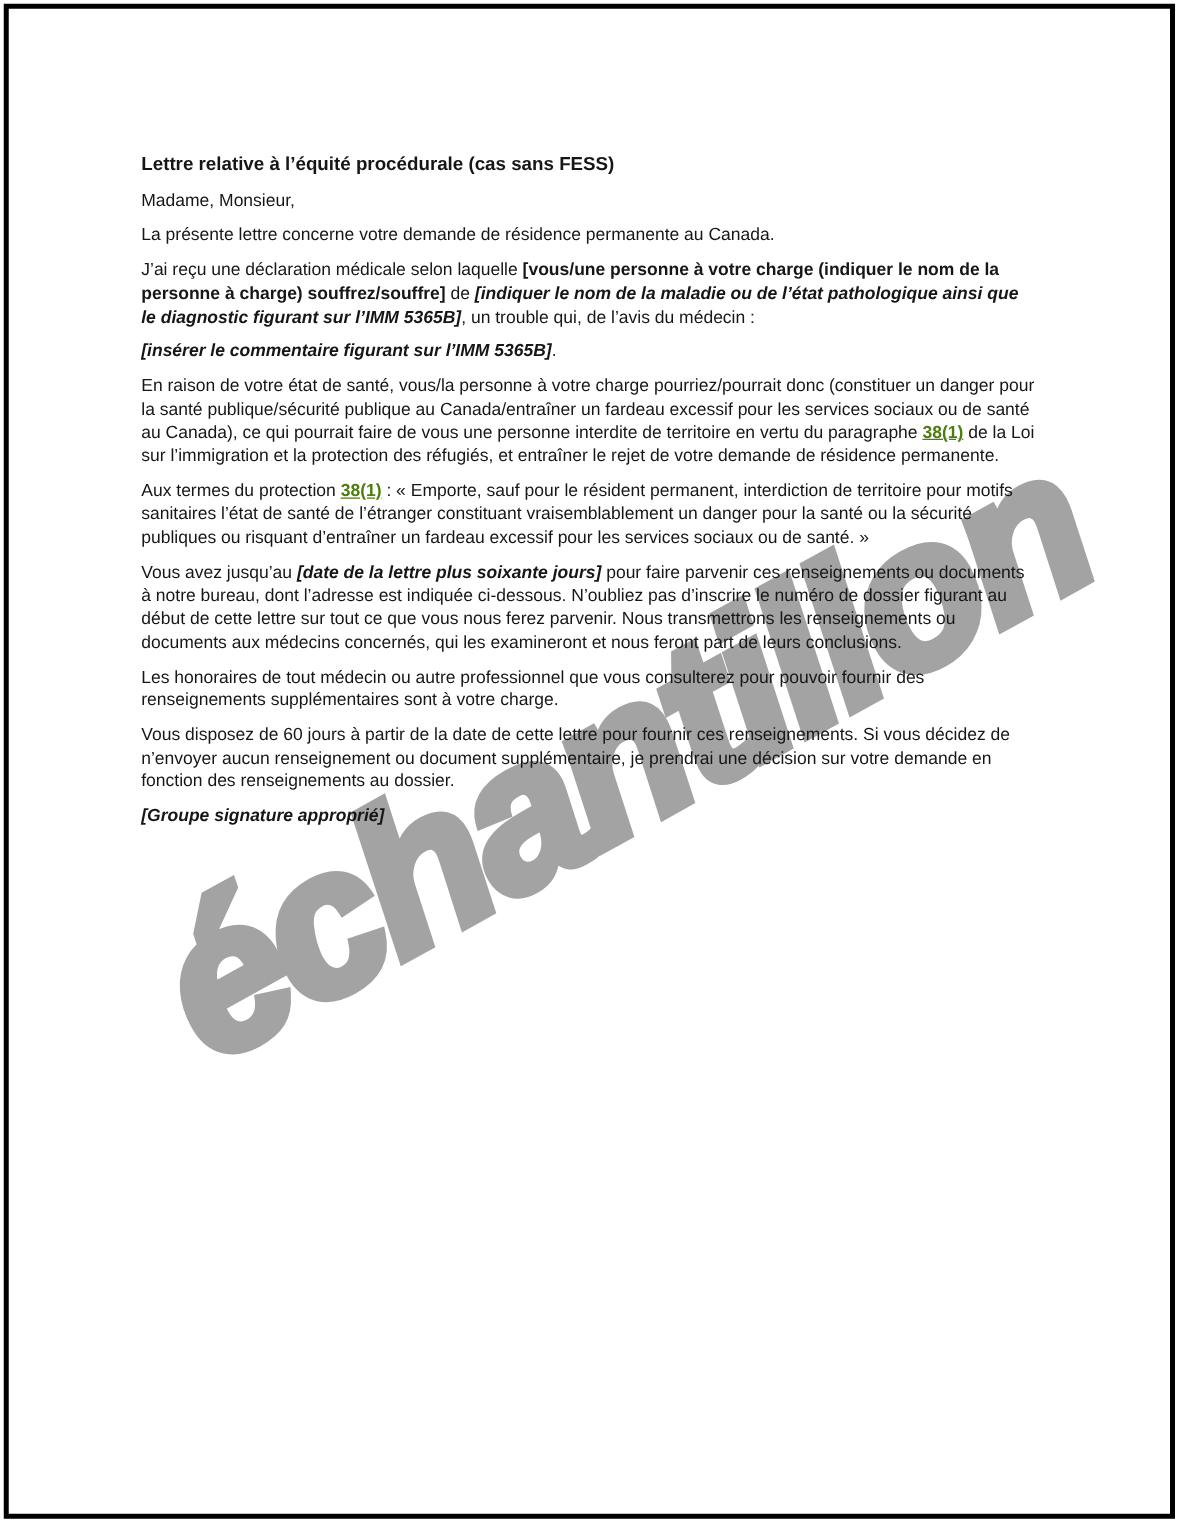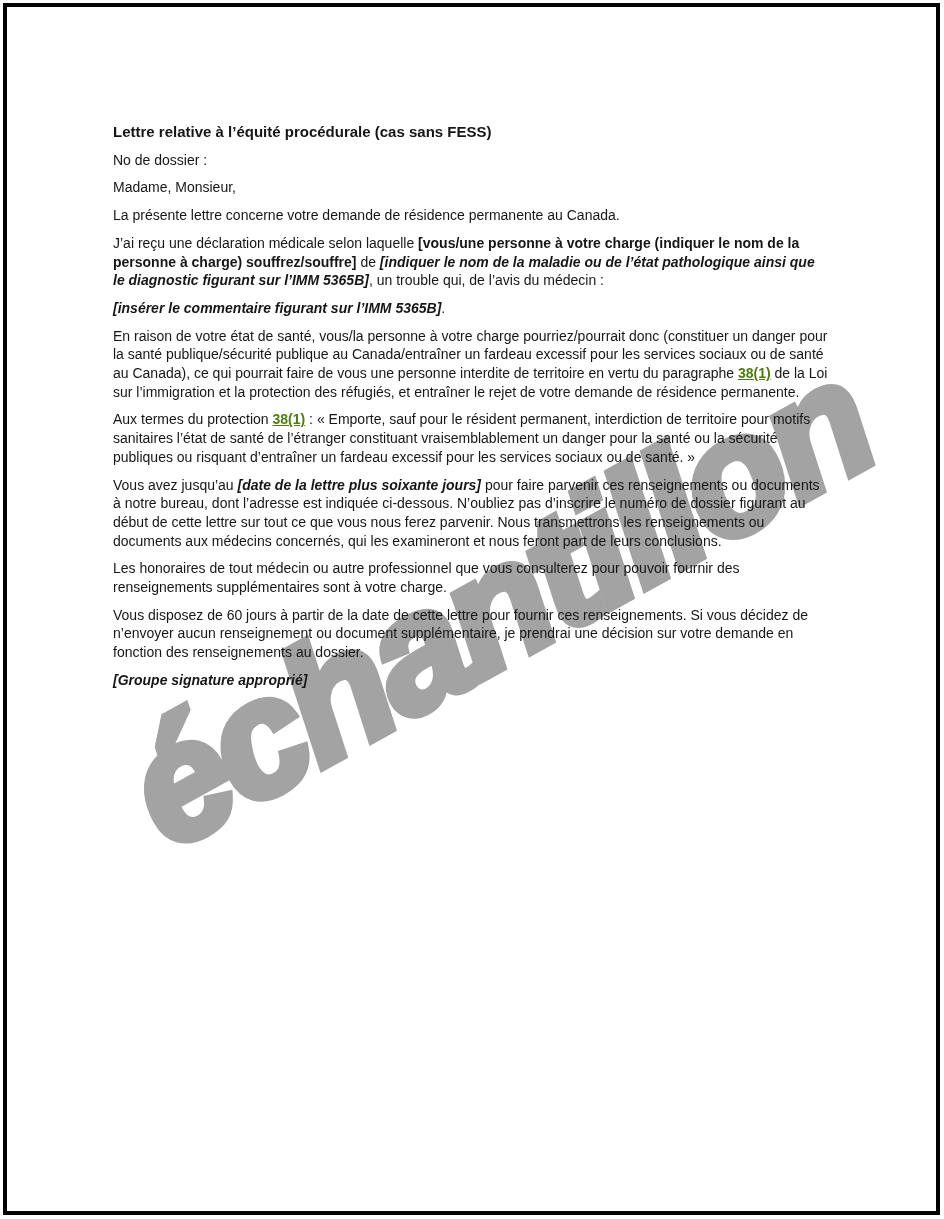--- a/index.html
+++ b/index.html
@@ -59,21 +59,20 @@
   .signature { margin-top: 36px; }
 </style>
 </head>
 <body>
 
 <div class="page">
   <div class="watermark">échantillon</div>
   <div class="content">
     <p class="title">Lettre relative à l’équité procédurale (cas sans FESS)</p>
     <div>
-        <p><span>No de dossier :</span></p>
         <p><span>Madame, Monsieur,</span></p>
         <p><span>La présente lettre concerne votre demande de résidence permanente au Canada.</span></p>
         <p><span>J’ai reçu une déclaration médicale selon laquelle </span><span class="run-b">[vous/une personne à votre charge (indiquer le nom de la personne à charge) souffrez/souffre]</span><span> de </span><span class="run-bi">[indiquer le nom de la maladie ou de l’état pathologique ainsi que le diagnostic figurant sur l’IMM 5365B]</span><span>, un trouble qui, de l’avis du médecin :</span></p>
         <p><span class="run-bi">[insérer le commentaire figurant sur l’IMM 5365B]</span><span>.</span></p>
         <p><span>En raison de votre état de santé, vous/la personne à votre charge pourriez/pourrait donc (constituer un danger pour la santé publique/sécurité publique au Canada/entraîner un fardeau excessif pour les services sociaux ou de santé au Canada), ce qui pourrait faire de vous une personne interdite de territoire en vertu du paragraphe </span><a class="run-link" href="#">38(1)</a><span> de la Loi sur l’immigration et la protection des réfugiés, et entraîner le rejet de votre demande de résidence permanente.</span></p>
         <p><span>Aux termes du protection </span><a class="run-link" href="#">38(1)</a><span> : « Emporte, sauf pour le résident permanent, interdiction de territoire pour motifs sanitaires l’état de santé de l’étranger constituant vraisemblablement un danger pour la santé ou la sécurité publiques ou risquant d’entraîner un fardeau excessif pour les services sociaux ou de santé. »</span></p>
         <p><span>Vous avez jusqu’au </span><span class="run-bi">[date de la lettre plus soixante jours]</span><span> pour faire parvenir ces renseignements ou documents à notre bureau, dont l’adresse est indiquée ci-dessous. N’oubliez pas d’inscrire le numéro de dossier figurant au début de cette lettre sur tout ce que vous nous ferez parvenir. Nous transmettrons les renseignements ou documents aux médecins concernés, qui les examineront et nous feront part de leurs conclusions.</span></p>
         <p><span>Les honoraires de tout médecin ou autre professionnel que vous consulterez pour pouvoir fournir des renseignements supplémentaires sont à votre charge.</span></p>
         <p><span>Vous disposez de 60 jours à partir de la date de cette lettre pour fournir ces renseignements. Si vous décidez de n’envoyer aucun renseignement ou document supplémentaire, je prendrai une décision sur votre demande en fonction des renseignements au dossier.</span></p>
         <p class="signature"><span class="run-bi">[Groupe signature approprié]</span></p>

